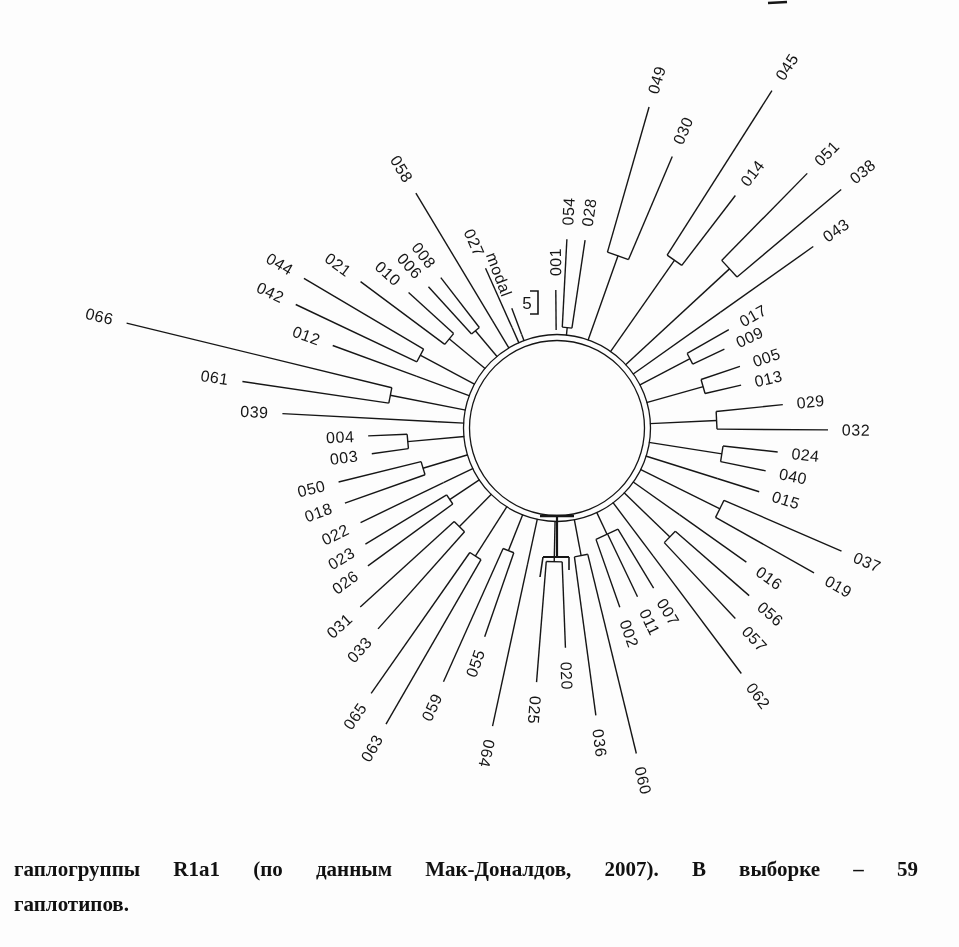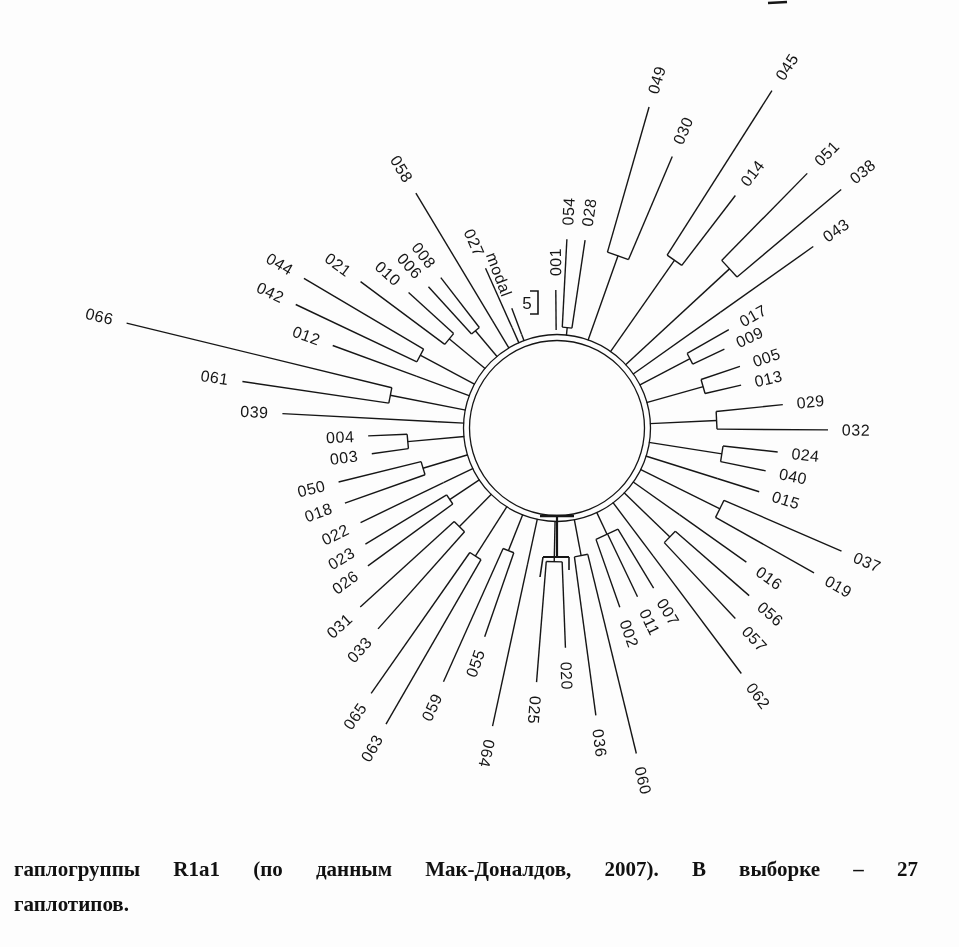--- a/index.html
+++ b/index.html
@@ -202,16 +202,16 @@
         <line x1="543" y1="557" x2="569" y2="557" stroke="#161616" stroke-width="2"></line>
         <line x1="543" y1="557" x2="540" y2="577" stroke="#161616" stroke-width="1.6"></line>
         <line x1="569" y1="557" x2="569" y2="570" stroke="#161616" stroke-width="1.6"></line>
         <line x1="540" y1="516" x2="574" y2="516" stroke="#161616" stroke-width="2.6"></line>
         <line x1="768" y1="3" x2="787" y2="2" stroke="#161616" stroke-width="2.4"></line>
         <path d="M530,291 L538,291 L538,314 L530,314" fill="none" stroke="#161616" stroke-width="1.6"></path>
         <text x="527" y="309" text-anchor="middle" font-size="17" fill="#161616" font-family="&quot;Liberation Sans&quot;,sans-serif">5</text>
       </svg>
   </div>
   <figcaption class="caption">
-    <span class="cap-line">гаплогруппы R1a1 (по данным Мак-Доналдов, 2007). В выборке – 27</span>
+    <span class="cap-line">гаплогруппы R1a1 (по данным Мак-Доналдов, 2007). В выборке – 59</span>
     <span class="cap-line last">гаплотипов.</span>
   </figcaption>
 </div>
 
 </body></html>

